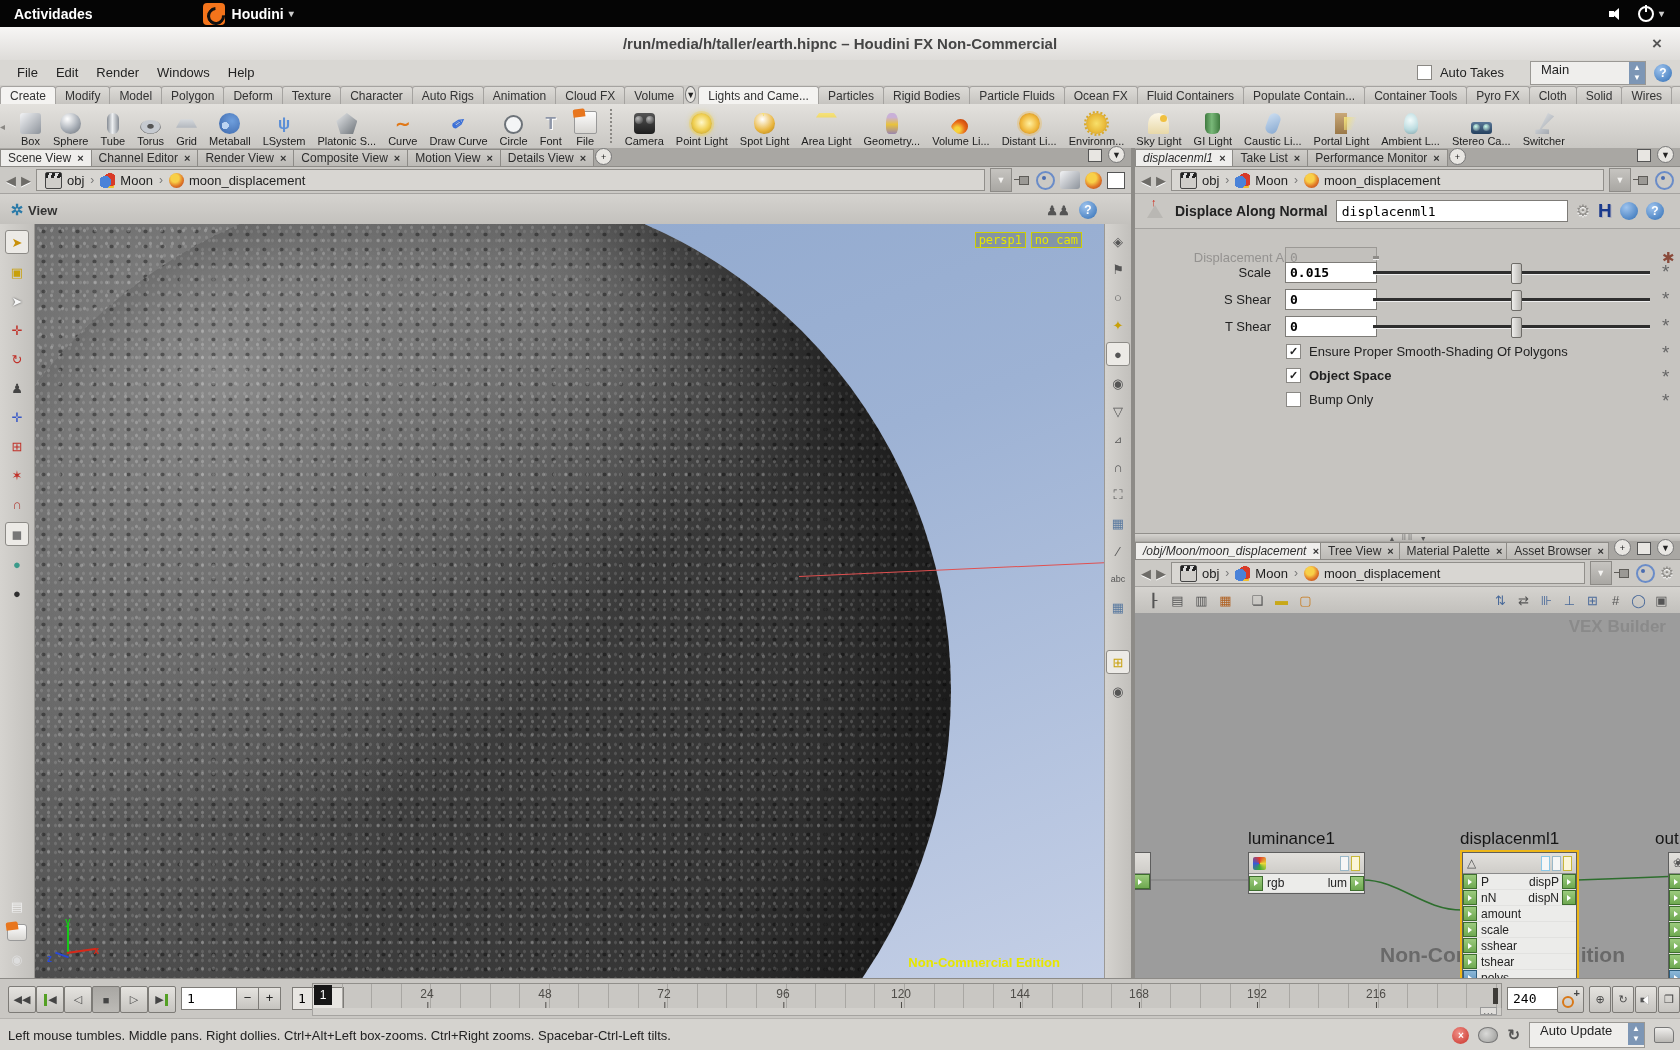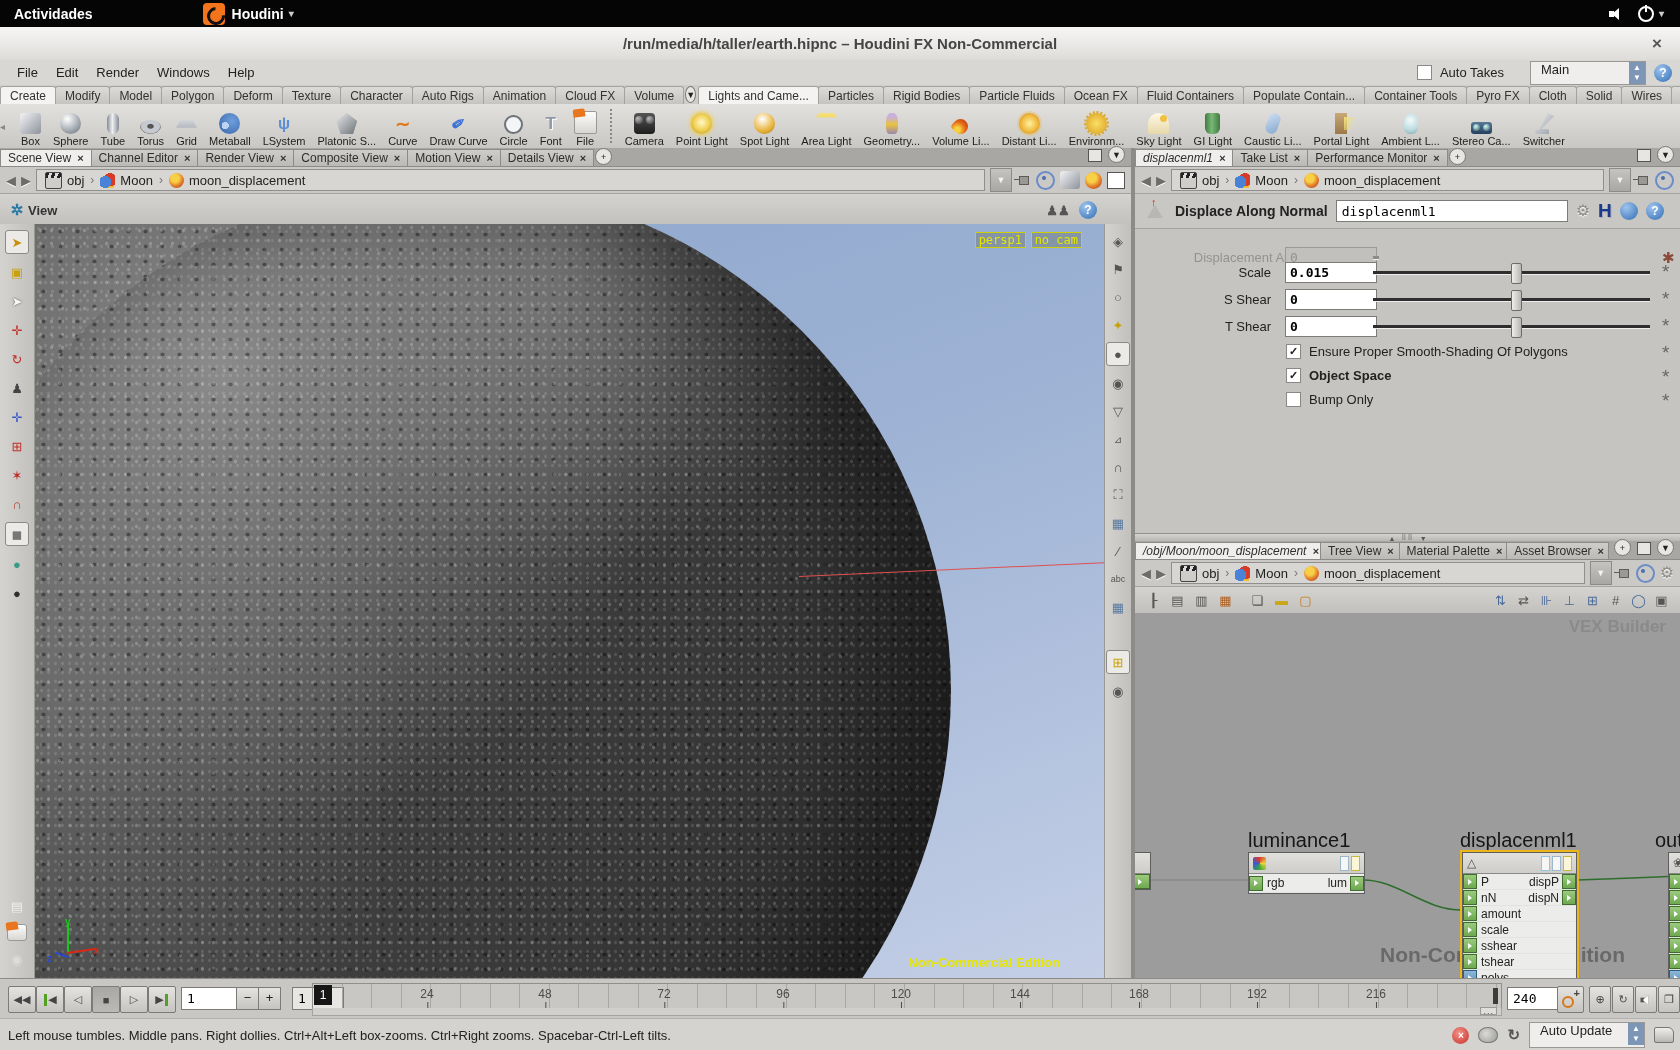--- a/index.html
+++ b/index.html
@@ -187,21 +187,21 @@
   .pfield.dis{background:#c2c0bc;color:#8e8c88;border-color:#9b9995;font-weight:normal;}
   .chkrow{position:absolute;display:flex;align-items:center;gap:8px;font-size:13px;left:151px;}
 
   
   .ntoolbar{height:26px;background:linear-gradient(#d5d3cf,#c2c0bc);border-bottom:1px solid #9b9995;
     display:flex;align-items:center;gap:7px;padding:0 10px;font-size:13px;}
   .nti{width:17px;height:17px;display:flex;align-items:center;justify-content:center;color:#555;font-size:13px;}
   .ncanvas{position:absolute;left:0;top:72px;right:0;bottom:0;background:#9c9c9c;overflow:hidden;}
   .vexb{position:absolute;right:14px;top:4px;font-size:17px;font-weight:bold;color:#8a8a8a;}
   .ncwm{position:absolute;left:245px;top:330px;font-size:21px;font-weight:bold;color:rgba(72,72,72,.6);white-space:nowrap;}
-  .nodetitle{position:absolute;font-size:20px;color:#161616;}
+  .nodetitle{position:absolute;font-size:17px;color:#161616;}
   .nodebox{position:absolute;background:#ececea;border:1px solid #5e5e5e;}
   .nodebox.sel{outline:2px solid #edb618;}
   .nhead{height:20px;background:linear-gradient(#e2e0dc,#cfcdc9);border-bottom:1px solid #8a8a8a;
     display:flex;align-items:center;padding:0 4px;gap:3px;}
   .flag{width:7px;height:13px;border:1px solid #9ab8c8;background:#f6f6f6;margin-left:2px;}
   .flag.y{border-color:#c8b838;background:#fbf6d8;}
   .nrow{height:15px;display:flex;align-items:center;font-size:12px;position:relative;border-bottom:1px solid rgba(0,0,0,.04);}
   .porttab{width:12px;height:13px;background:linear-gradient(#9ccb7e,#6ea850);border:1px solid #3e6e2e;
     display:flex;align-items:center;justify-content:center;flex:0 0 auto;}
   .porttab.blue{background:linear-gradient(#8cb8d8,#5e90b8);border-color:#2e5e7e;}

